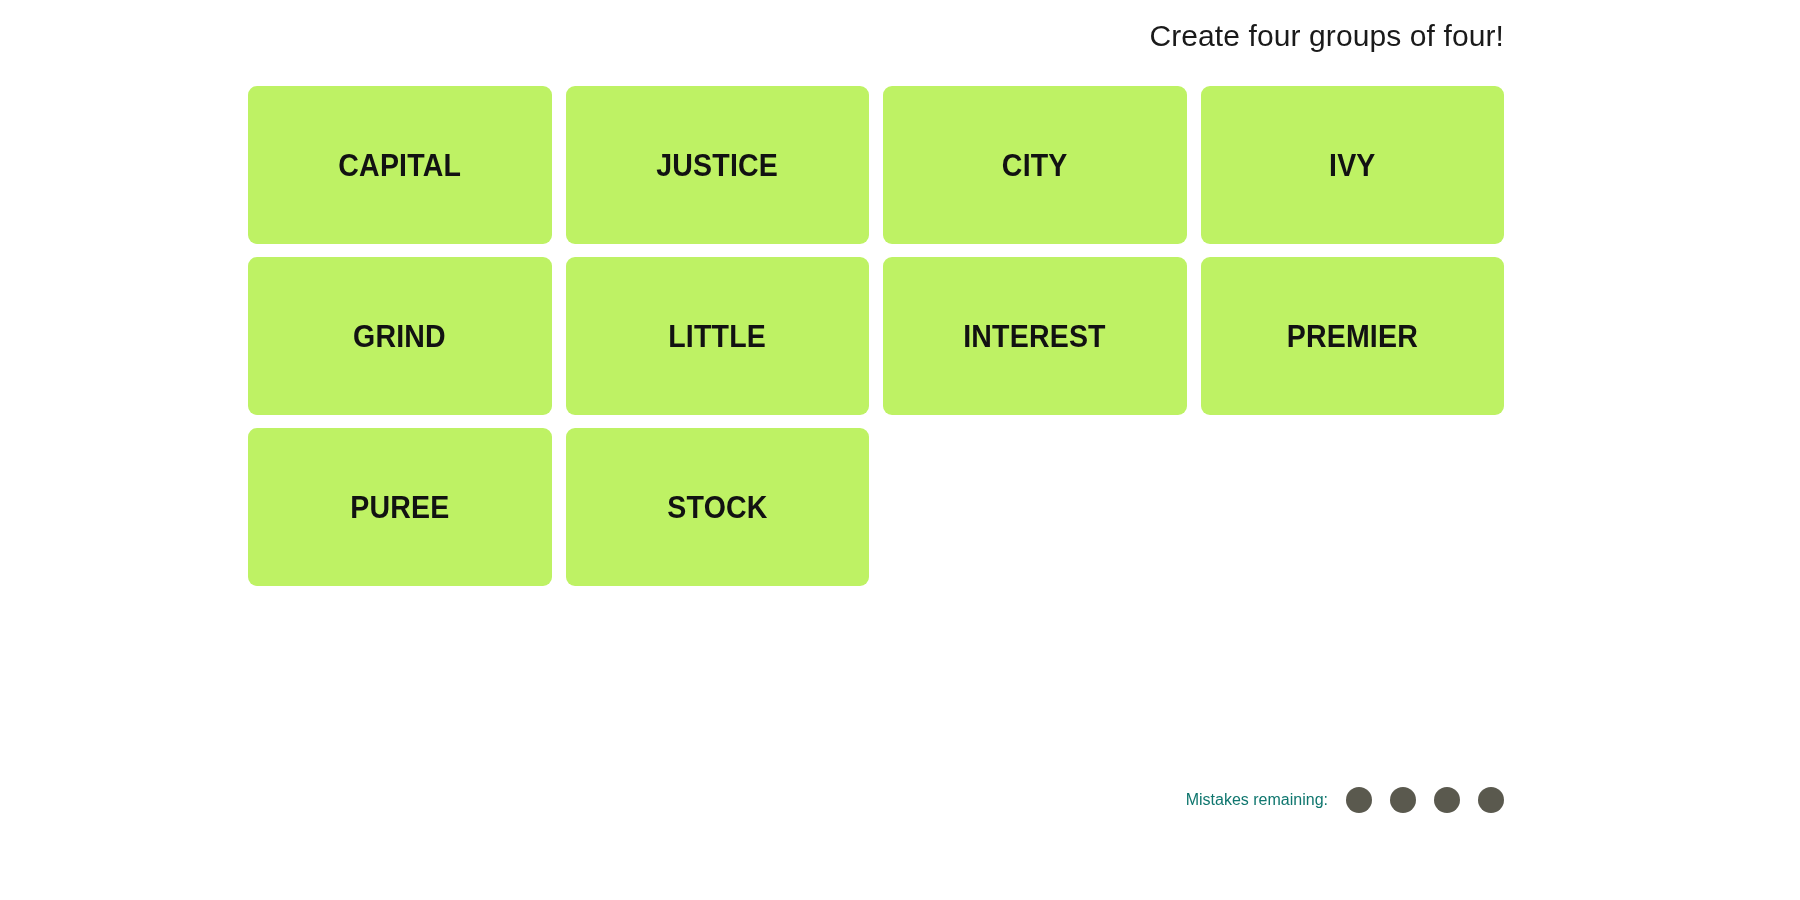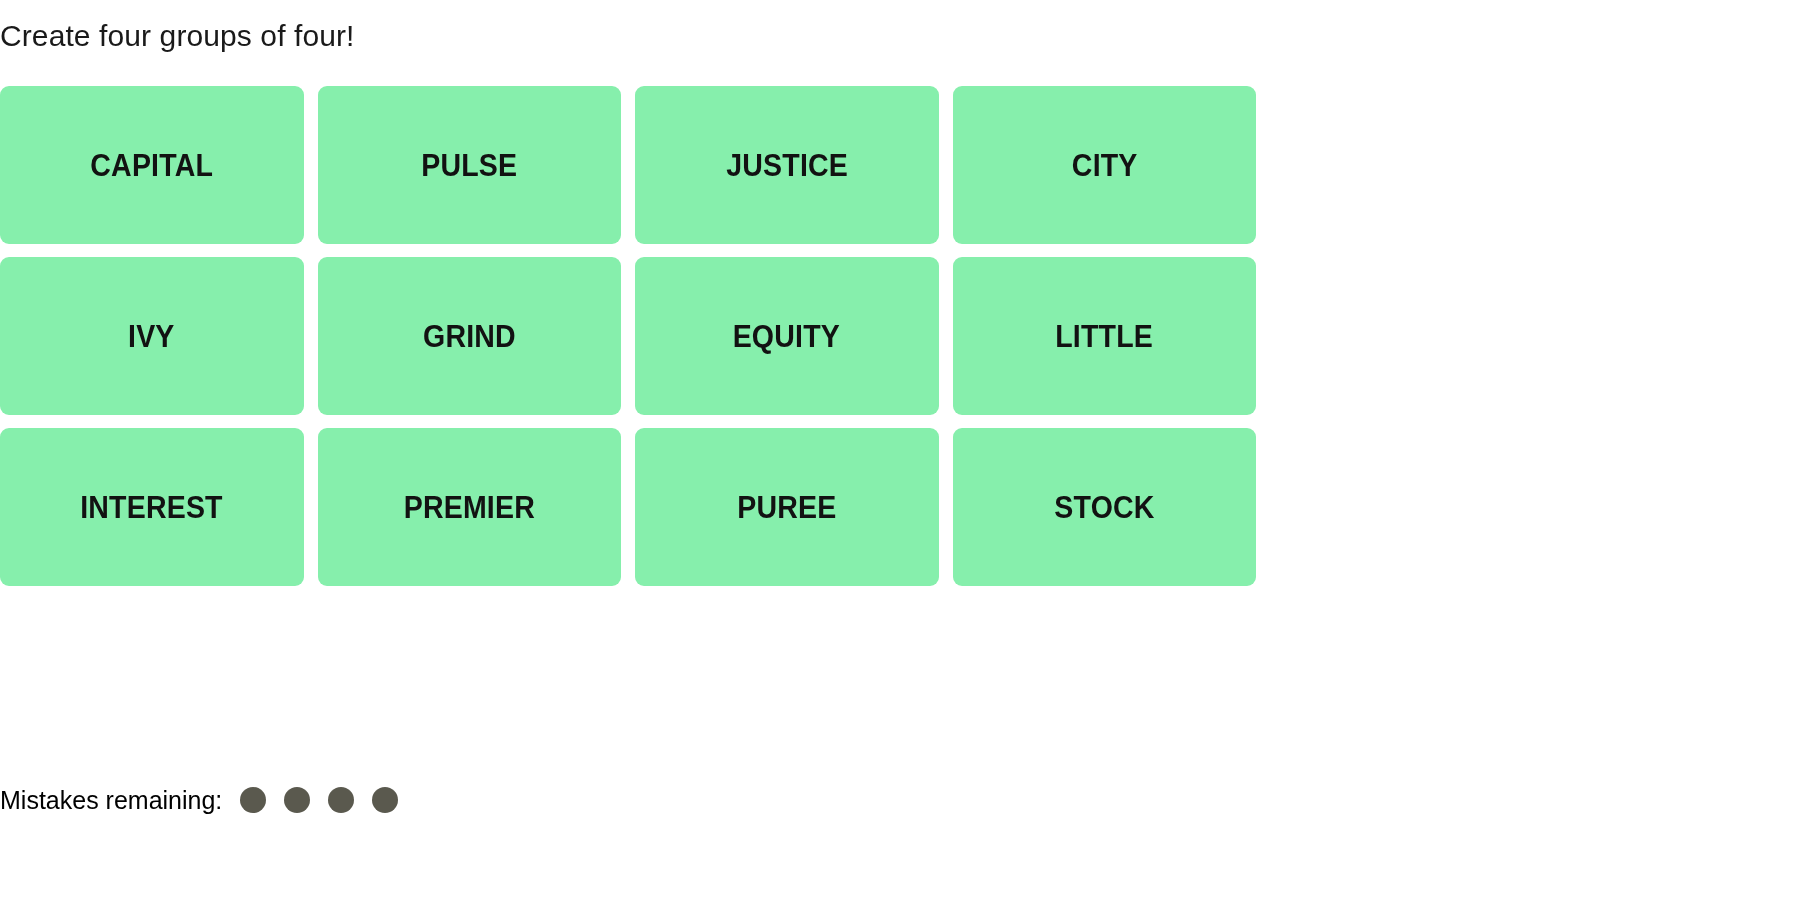--- a/index.html
+++ b/index.html
@@ -12,21 +12,21 @@
     background: #ffffff;
     font-family: "Liberation Sans", sans-serif;
     overflow: hidden;
   }
   .page {
     width: 1504px;
     height: 900px;
     position: relative;
     display: flex;
     flex-direction: column;
-    align-items: flex-start;
+    align-items: flex-end;
   }
   .page-title {
     margin-top: 18px;
     font-size: 30px;
     font-weight: 400;
     color: #1a1a1a;
     letter-spacing: 0.1px;
     font-family: "Liberation Sans", sans-serif;
     line-height: 1.2;
     text-align: center;
@@ -34,21 +34,21 @@
   .board {
     margin-top: 32px;
     width: 1256px;
     display: grid;
     grid-template-columns: repeat(4, 1fr);
     grid-template-rows: repeat(4, 158px);
     column-gap: 14px;
     row-gap: 13px;
   }
   .tile {
-    background: #86efac;
+    background: #bef264;
     border-radius: 9px;
     display: flex;
     align-items: center;
     justify-content: center;
     cursor: pointer;
     user-select: none;
     border: none;
     padding: 0;
     font-family: "Liberation Sans", sans-serif;
   }
@@ -64,23 +64,23 @@
     white-space: nowrap;
   }
   .footer {
     margin-top: 30px;
     display: flex;
     align-items: center;
     justify-content: center;
     gap: 18px;
   }
   .mistakes-label {
-    font-size: 25px;
+    font-size: 16px;
     font-weight: 400;
-    color: #000000;
+    color: #0f766e;
     font-family: "Liberation Sans", sans-serif;
     line-height: 1;
   }
   .dots {
     display: flex;
     align-items: center;
     gap: 18px;
   }
   .dot {
     width: 26px;
@@ -95,37 +95,31 @@
 
 <div class="page">
 
   <div class="page-title">Create four groups of four!</div>
 
   <div class="board">
     <button class="tile">
       <span class="tile-label">CAPITAL</span>
     </button>
     <button class="tile">
-      <span class="tile-label">PULSE</span>
-    </button>
-    <button class="tile">
       <span class="tile-label">JUSTICE</span>
     </button>
     <button class="tile">
       <span class="tile-label">CITY</span>
     </button>
 
     <button class="tile">
       <span class="tile-label">IVY</span>
     </button>
     <button class="tile">
       <span class="tile-label">GRIND</span>
-    </button>
-    <button class="tile">
-      <span class="tile-label">EQUITY</span>
     </button>
 
     <button class="tile">
       <span class="tile-label">LITTLE</span>
     </button>
     <button class="tile">
       <span class="tile-label">INTEREST</span>
     </button>
 
     <button class="tile">

